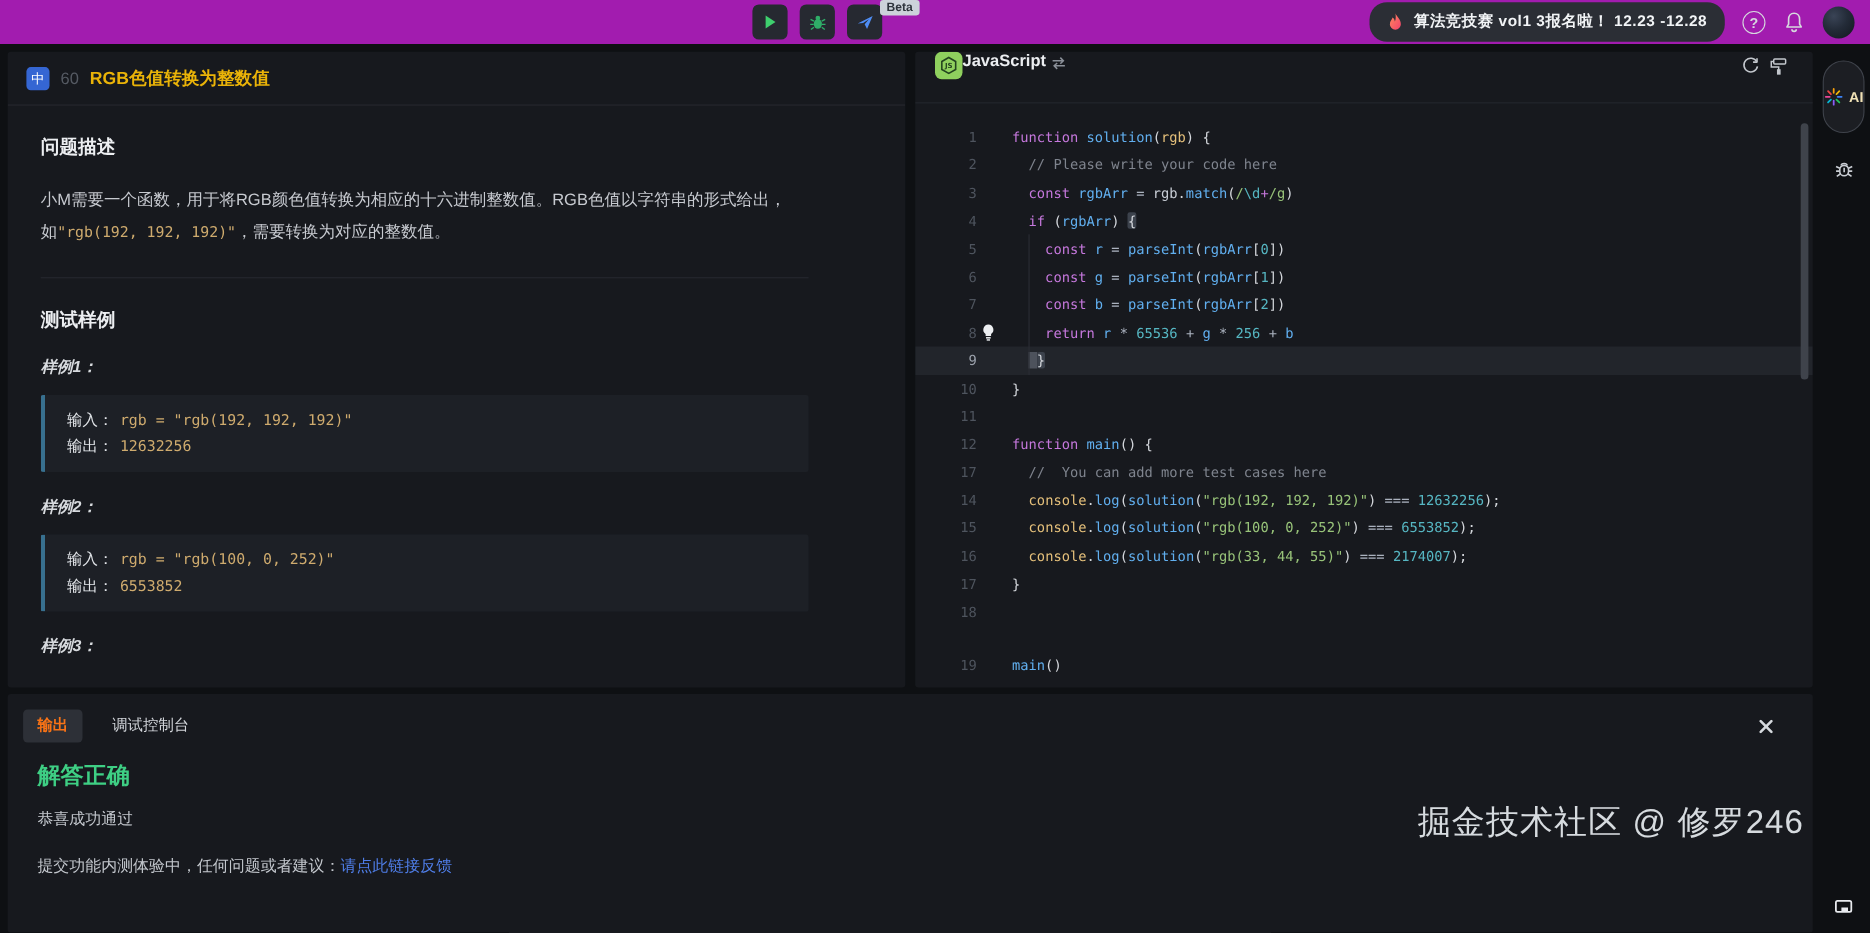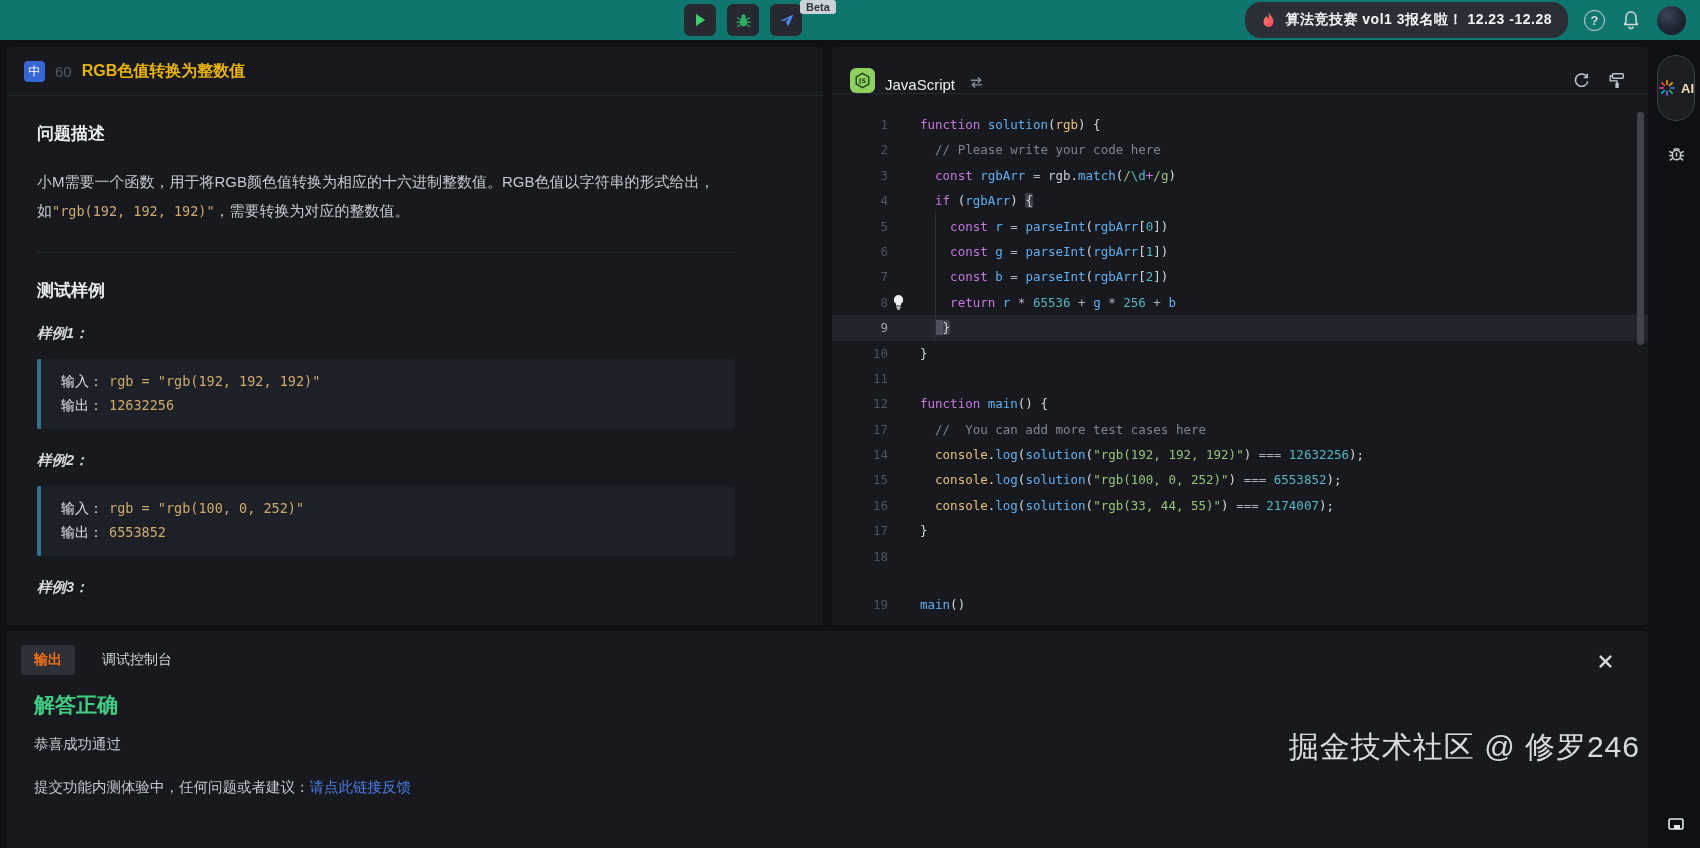--- a/index.html
+++ b/index.html
@@ -4,21 +4,21 @@
 <style>
   * { margin:0; padding:0; box-sizing:border-box; }
   html,body { background:#0b0c0e; }
   .stage {
     position:relative; width:1700px; height:848px; overflow:hidden;
     background:#0e1013;
     font-family:"Liberation Sans","DejaVu Sans",sans-serif;
     color:#e8eaed;
   }
   
-  .topbar { position:absolute; left:0; top:0; width:1700px; height:40px; background:#0f766e; }
+  .topbar { position:absolute; left:0; top:0; width:1700px; height:40px; background:#a21caf; }
   .tb-actions { position:absolute; left:684px; top:4px; display:flex; gap:11px; }
   .tb-btn { width:32px; height:32px; border-radius:6px; background:#262931; display:flex; align-items:center; justify-content:center; cursor:pointer; }
   .beta-badge { position:absolute; left:800px; top:0; background:#ccd2da; color:#2e343c; font-size:11px; font-weight:bold; padding:1px 6px; border-radius:3px; }
   .tb-right { position:absolute; right:14px; top:0; height:40px; display:flex; align-items:center; gap:16px; }
   .banner-pill { display:flex; align-items:center; gap:9px; background:#2b2e35; border-radius:16px; height:36px; padding:0 16px; cursor:pointer; }
   .banner-pill span { font-size:14px; font-weight:bold; color:#f2f4f6; letter-spacing:.5px; }
   .help-circle { width:21px; height:21px; border:1.6px solid #d6dade; border-radius:50%; color:#d6dade; font-size:13px; font-weight:bold; display:flex; align-items:center; justify-content:center; cursor:pointer; }
   .avatar { width:29px; height:29px; border-radius:50%; background:radial-gradient(circle at 35% 30%, #3a4456 0%, #232b38 45%, #12161d 100%); cursor:pointer; }
   
   .panel { position:absolute; background:#17191e; border-radius:3px; overflow:hidden; }
@@ -34,23 +34,23 @@
   .h3 { font-size:17px; font-weight:bold; color:#eceef1; }
   .desc-p { margin-top:22px; font-size:15px; line-height:1.95; color:#c7cad0; }
   .inline-code { font-family:"DejaVu Sans Mono",monospace; font-size:13.5px; color:#cfab6e; }
   .divider { border:none; border-top:1px solid #262930; margin:26px 0; }
   .sample-label { font-size:14.5px; font-weight:bold; font-style:italic; color:#d7dade; margin:22px 0 4px 0; }
   .sample-block { background:#1d2026; border-left:4px solid #38708f; padding:11px 20px; margin:16px 0 8px 0; border-radius:2px; }
   .io-row { display:flex; align-items:baseline; gap:6px; padding:3px 0; }
   .io-label { font-size:14px; color:#e3e6ea; }
   .io-code { font-family:"DejaVu Sans Mono",monospace; font-size:13.5px; color:#cfab6e; }
   
-  .code-header { height:47px; border-bottom:1px solid #24272d; display:flex; align-items:flex-end; gap:10px; padding:0 18px; }
+  .code-header { height:47px; border-bottom:1px solid #24272d; display:flex; align-items:flex-start; padding:0 18px; }
   .js-icon { width:25px; height:25px; border-radius:6px; background:#8fd05e; display:flex; align-items:center; justify-content:center; flex:0 0 auto; }
-  .lang-label { font-size:15px; font-weight:normal; color:#eceef1; }
+  .lang-label { font-size:15px; font-weight:bold; color:#eceef1; }
   .hdr-spacer { flex:1; }
   .icon-btn { background:none; border:none; cursor:pointer; display:flex; align-items:center; justify-content:center; padding:4px; }
   .editor { position:absolute; left:0; top:47px; width:816px; height:531px; overflow:hidden;
             font-family:"DejaVu Sans Mono",monospace; font-size:12.5px; padding-top:18px; }
   .code-row { position:relative; display:flex; height:25.4px; line-height:25.4px; white-space:pre; }
   .code-row.active { background:#22252b; }
   .code-row.partial { margin-top:23px; }
   .gutter { width:56px; text-align:right; color:#4e545e; flex:0 0 auto; user-select:none; }
   .code-row.active .gutter { color:#9da3ad; }
   .code-text { margin-left:32px; }

